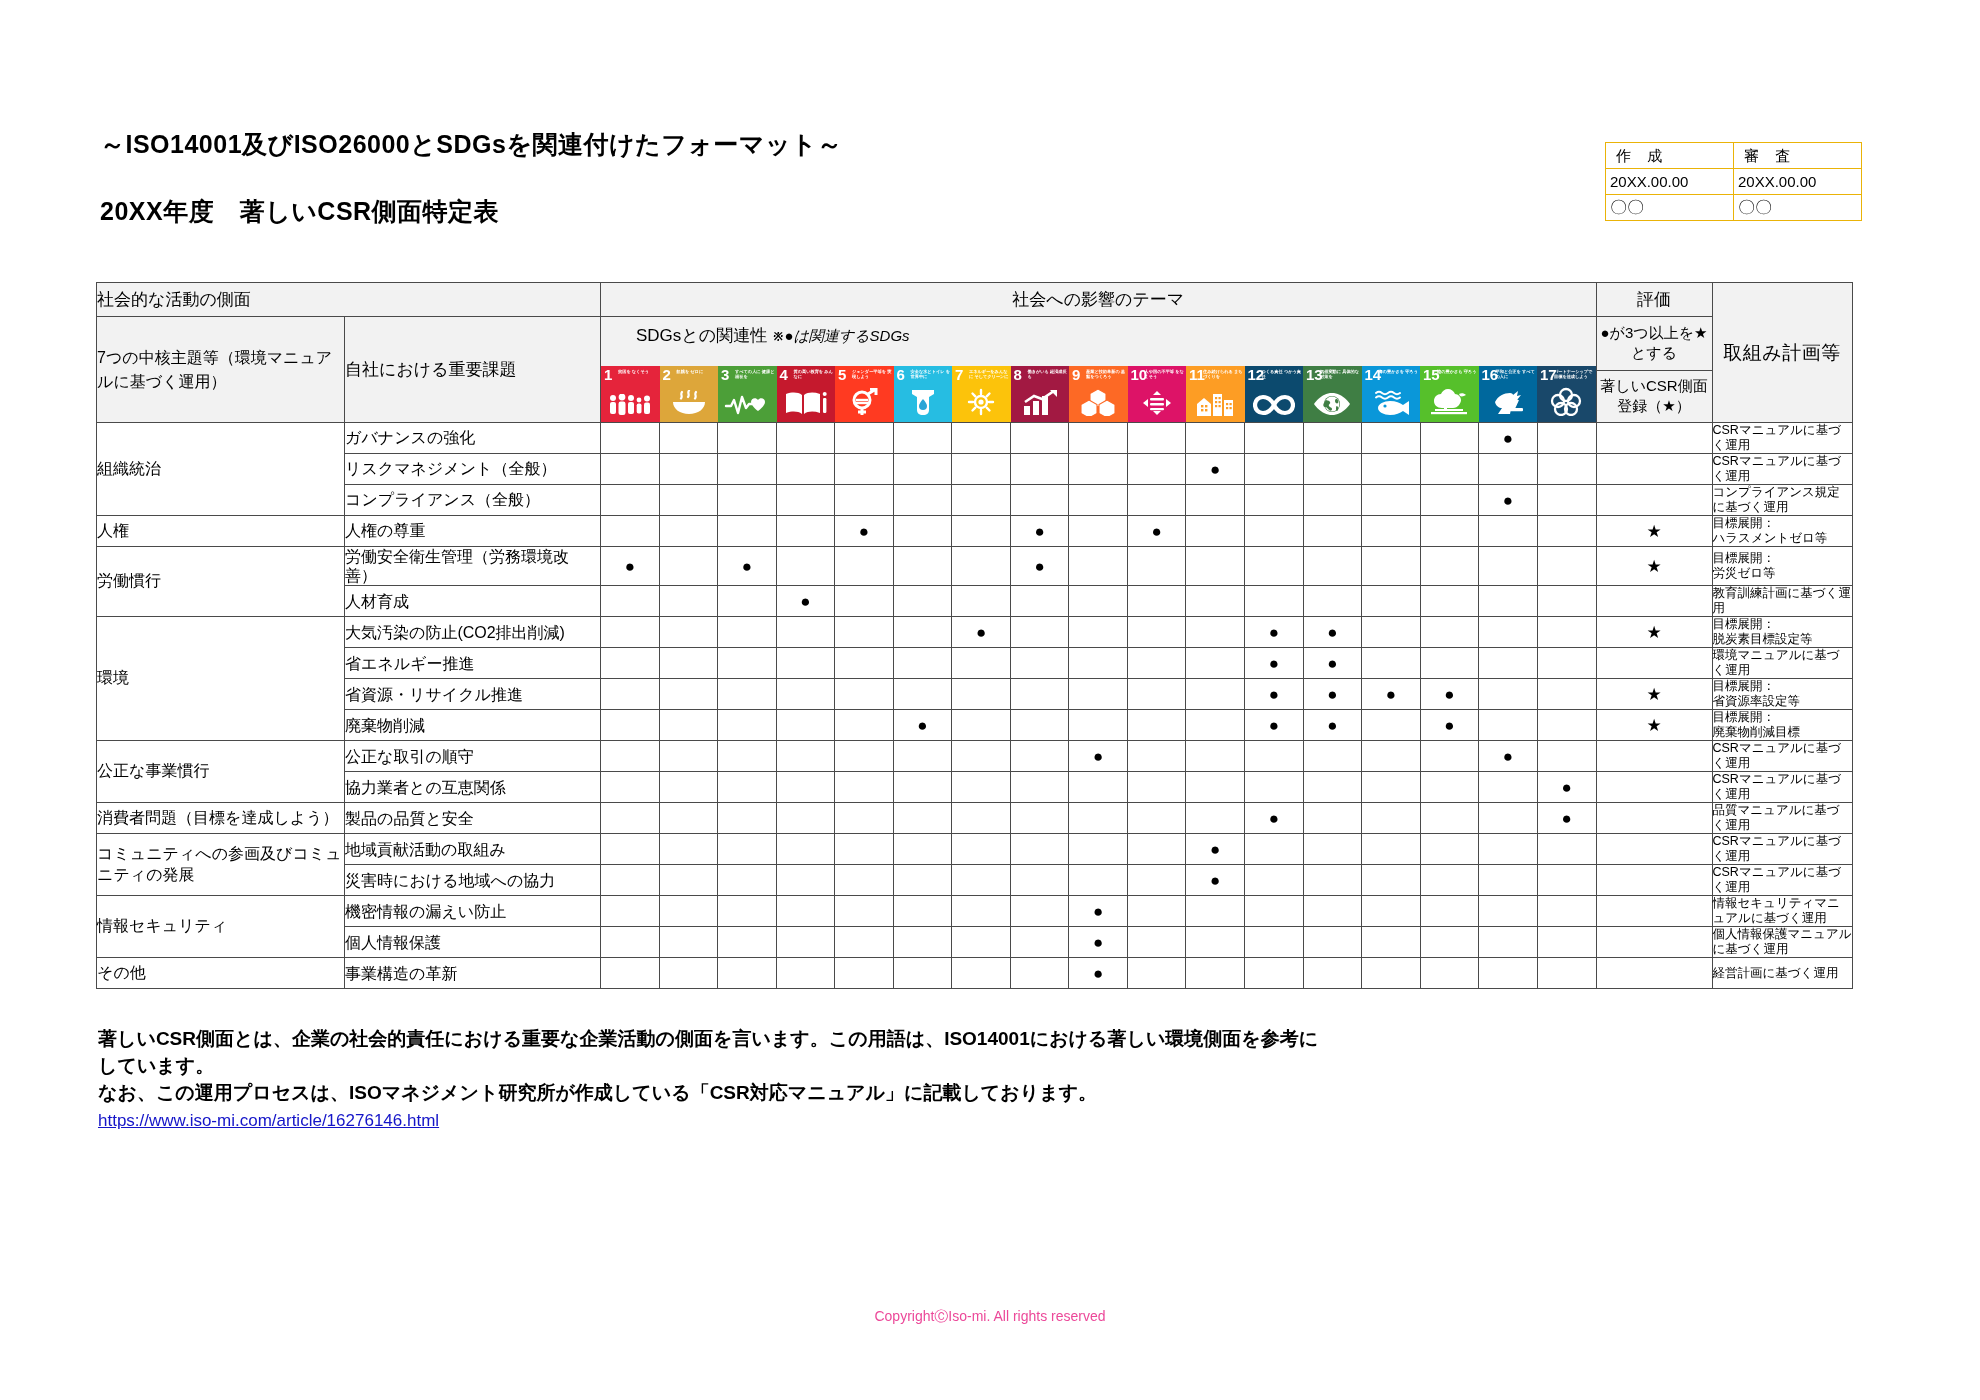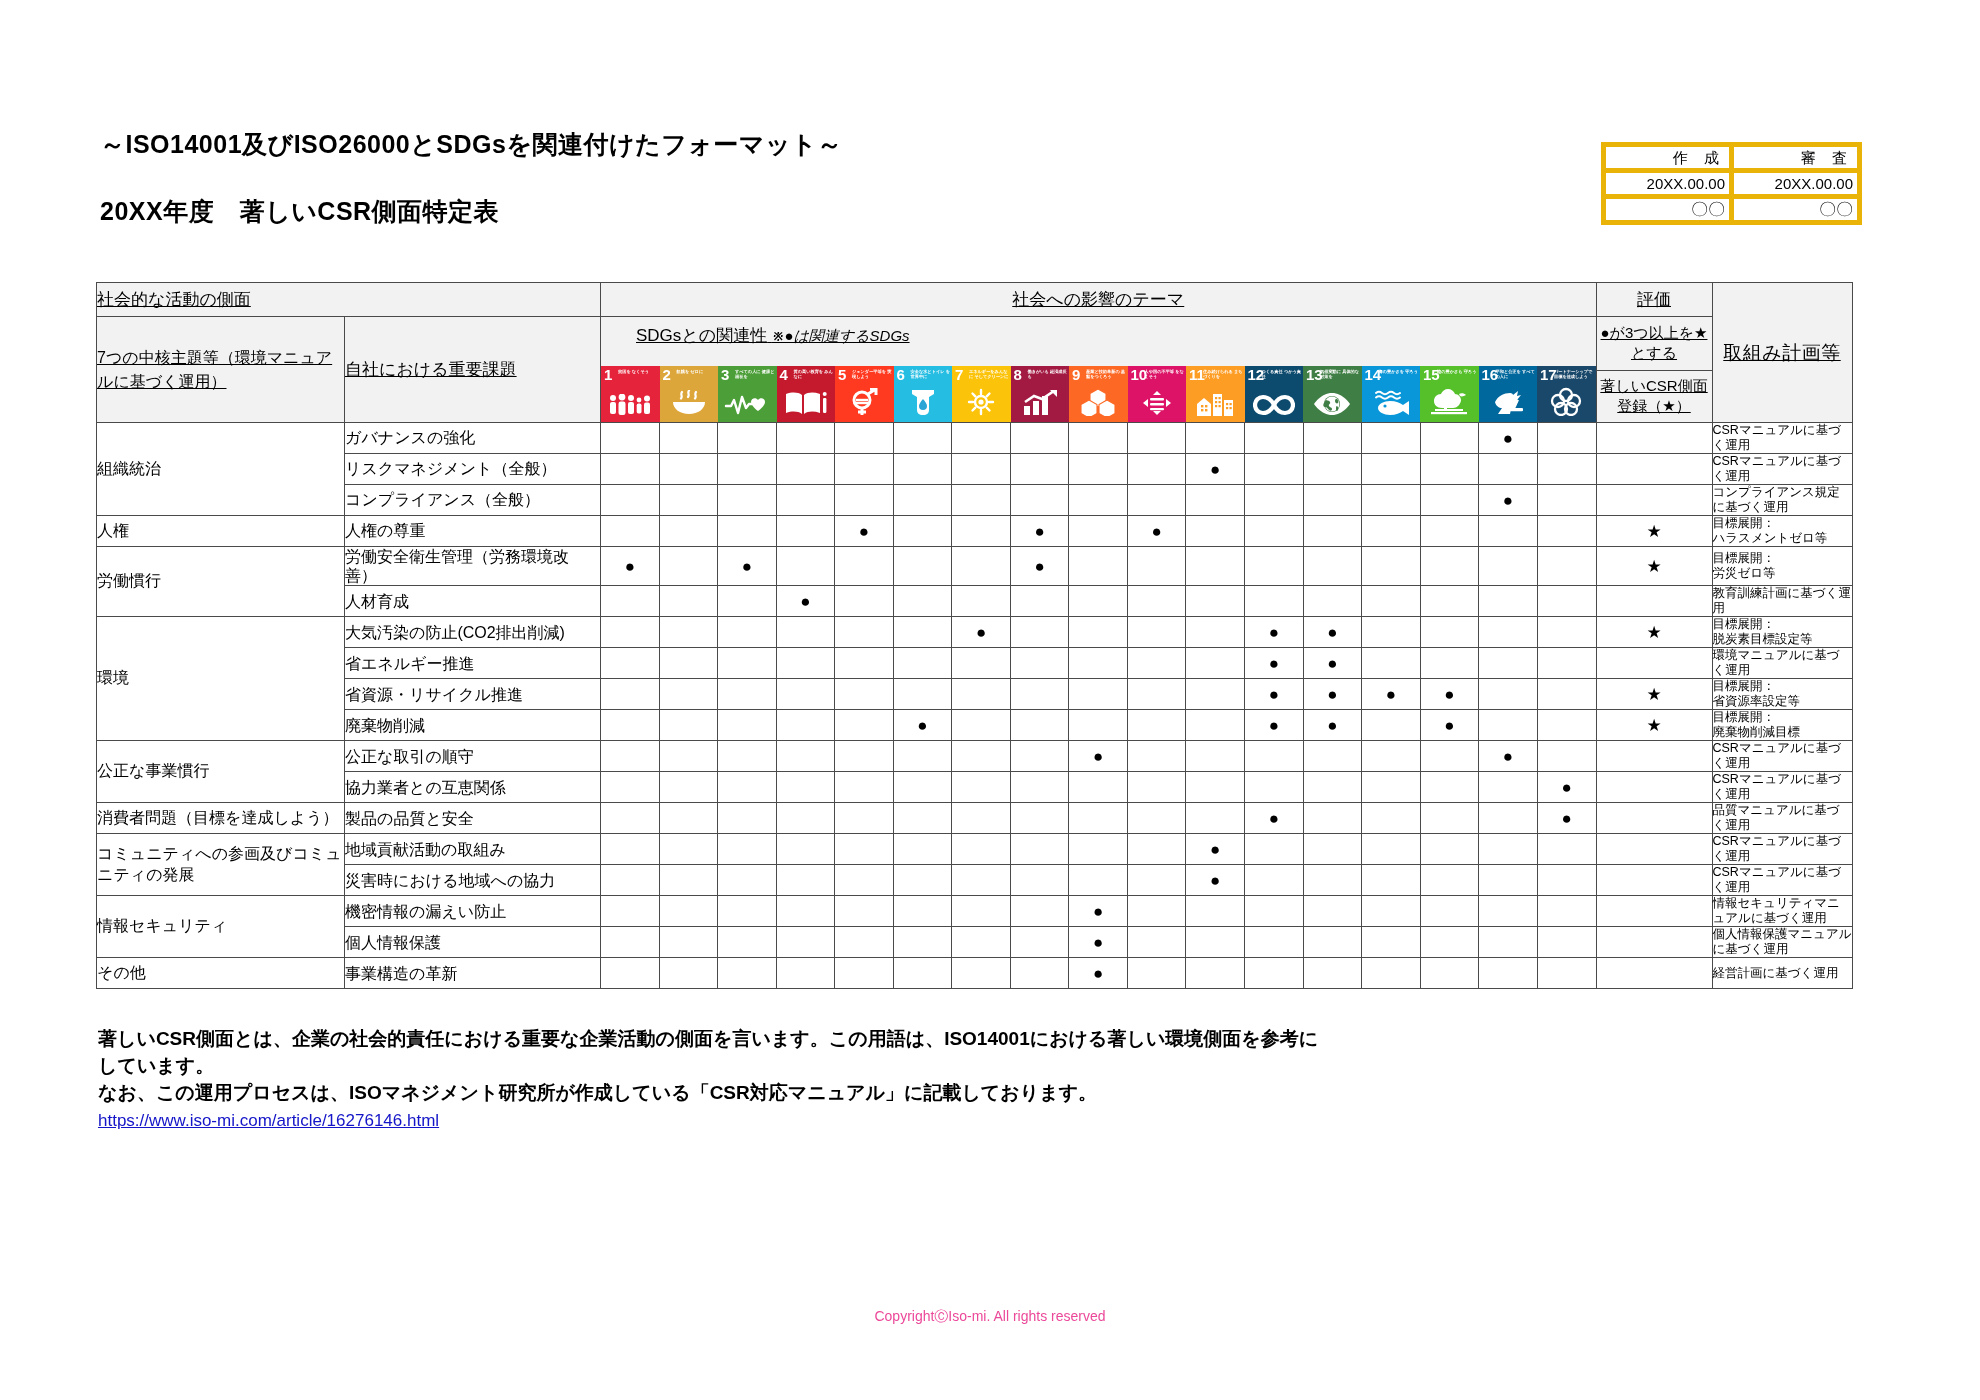--- a/index.html
+++ b/index.html
@@ -28,42 +28,42 @@
     letter-spacing: .5px; white-space: nowrap;
   }
 
   
   .approval {
     position: absolute; right: 118px; top: 142px;
     border-collapse: collapse;
     font-size: 15px;
   }
   .approval td {
-    border: 5px solid #eab308;
+    border: 1px solid #eab308;
     width: 128px; height: 26px;
-    text-align: right; vertical-align: middle;
+    text-align: left; vertical-align: middle;
     padding: 0 4px;
     line-height: 1;
   }
   .approval td.hd { letter-spacing: 6px; text-indent: 6px; }
   .approval td.circ { font-size: 17px; }
 
   
   .matrix {
     position: absolute; left: 96px; top: 282px;
     border-collapse: collapse;
     table-layout: fixed;
   }
   .matrix td, .matrix th {
     border: 1px solid #4a4a4a;
     padding: 0;
     font-weight: normal;
     vertical-align: middle;
   }
-  .grp-head { background: #f2f2f2; text-decoration: underline; }
+  .grp-head { background: #f2f2f2; }
 
   .h-aspect {
     text-align: left; padding: 6px 8px;
     font-size: 17px; height: 34px;
   }
   .h-theme {
     text-align: center; padding: 6px 8px;
     font-size: 17px; height: 34px;
   }
   .h-eval {

